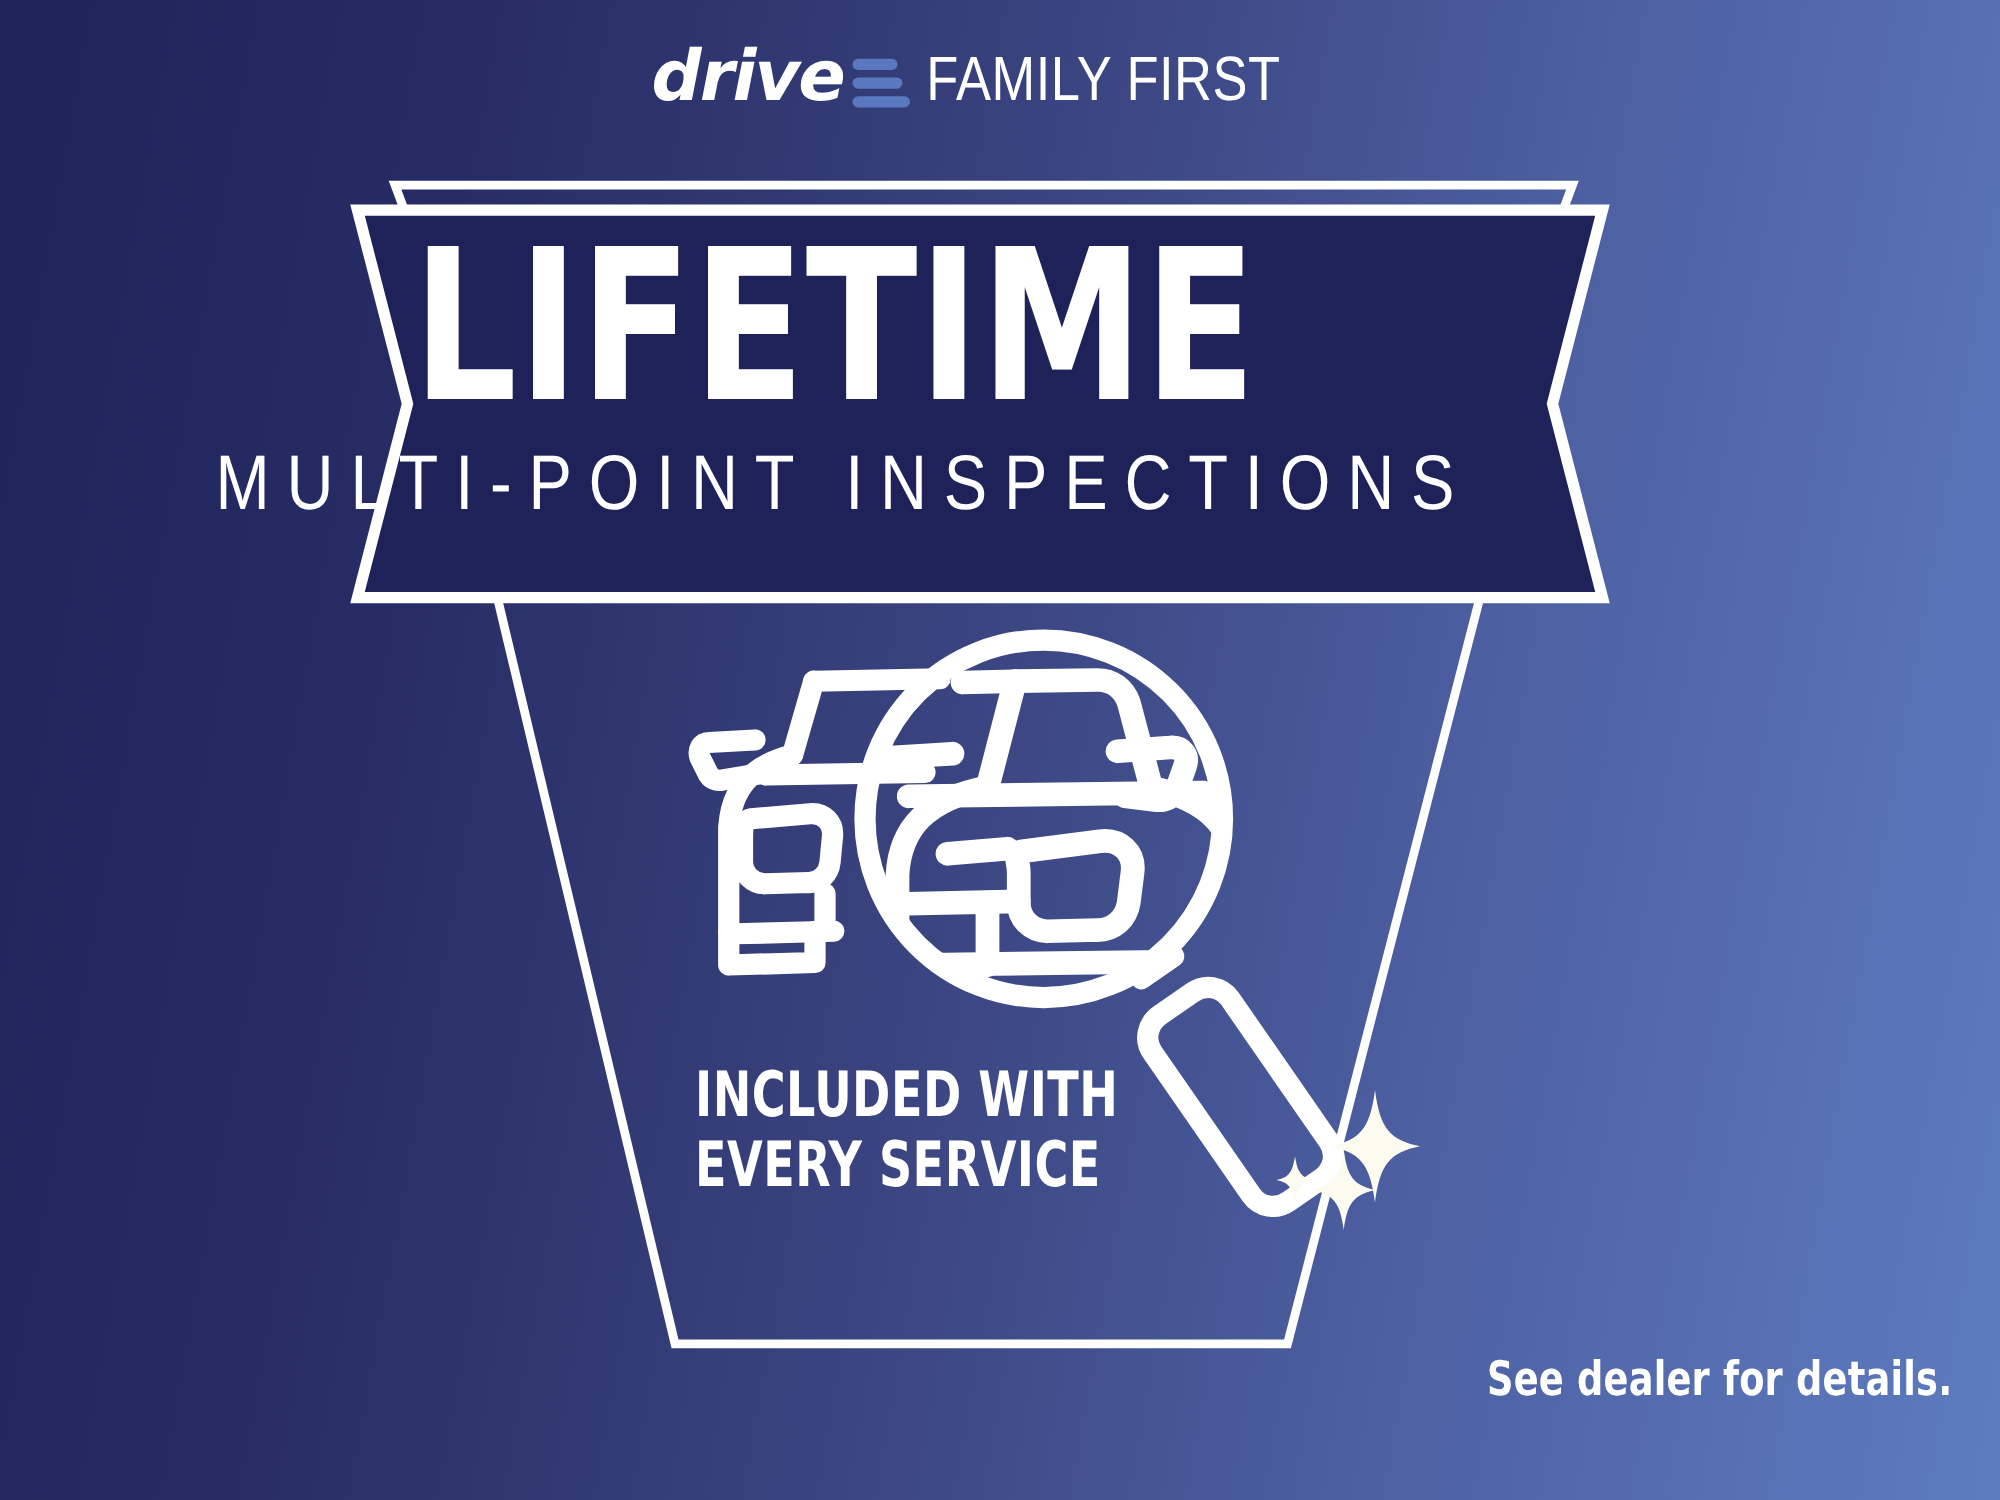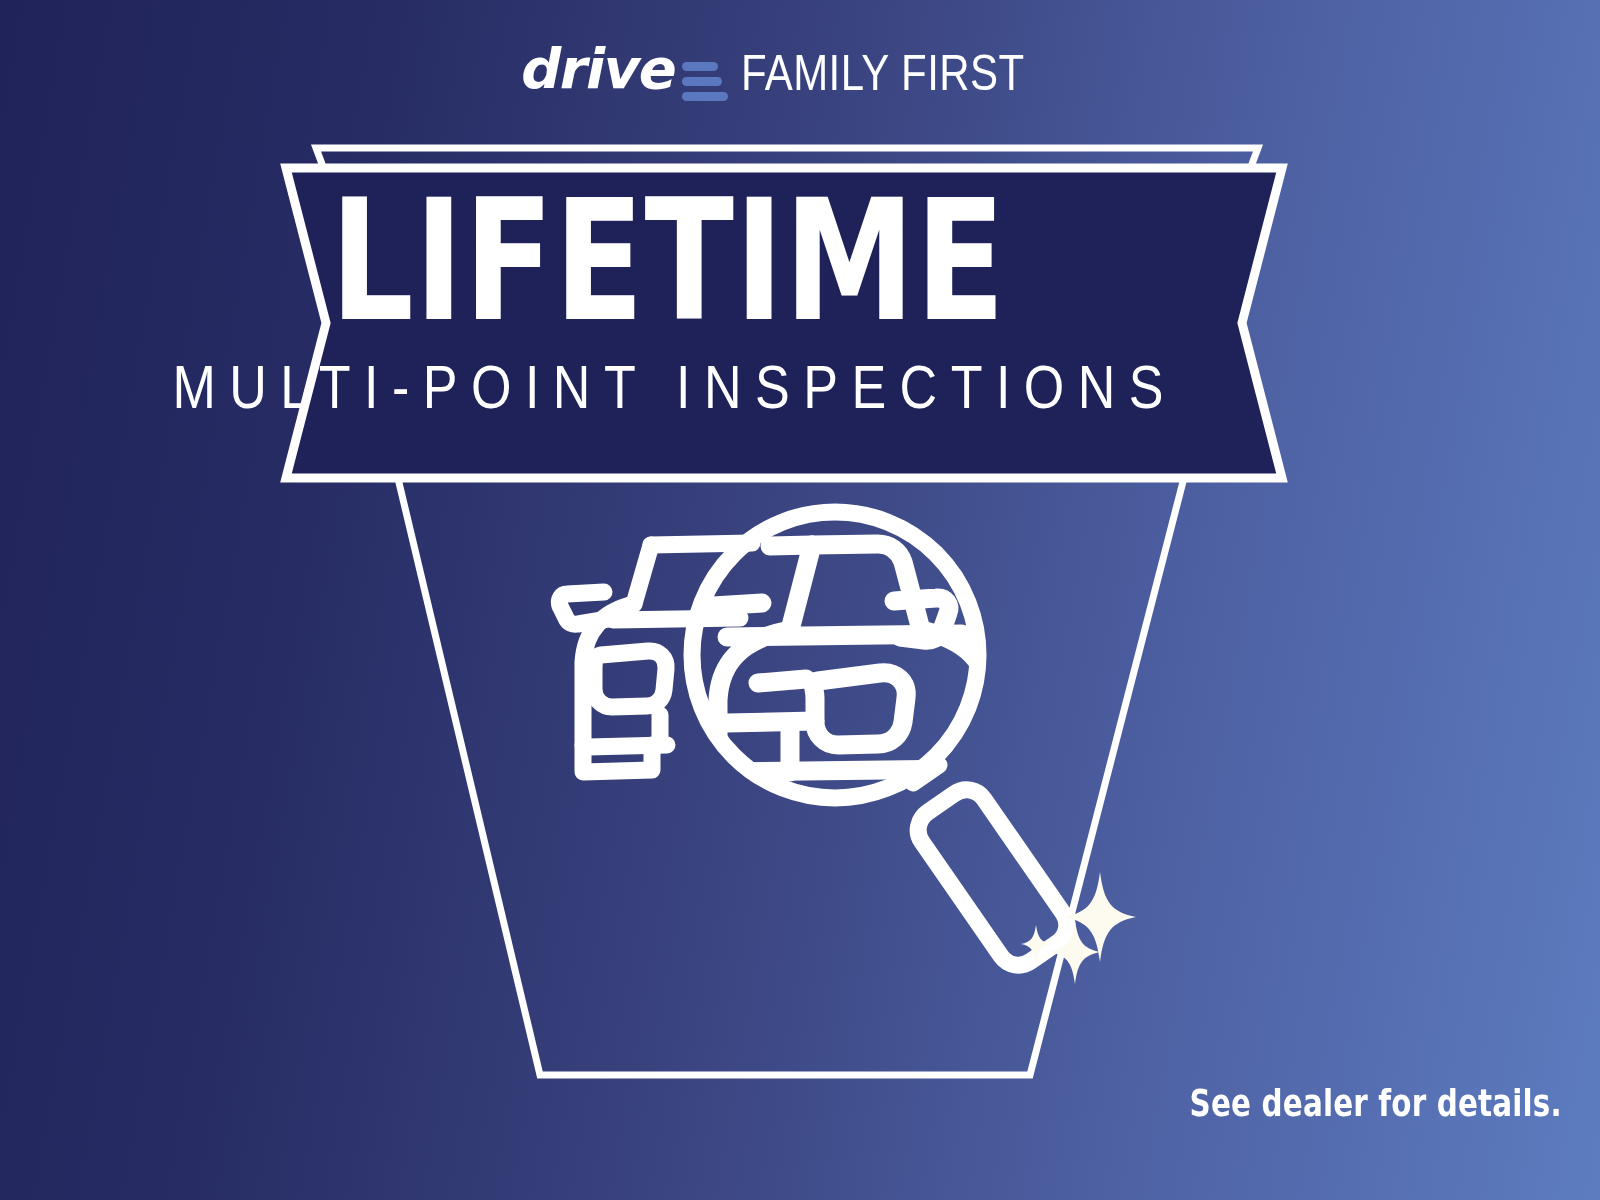--- a/index.html
+++ b/index.html
@@ -23,21 +23,21 @@
   }
 
   
   #brand {
     position: absolute;
     top: 28px;
     left: 0;
     width: 1600px;
     height: 70px;
     display: flex;
-    align-items: flex-end;
+    align-items: center;
     justify-content: center;
     gap: 0px;
   }
   #brand-drive {
     font-family: "DejaVu Sans", sans-serif;
     font-style: italic;
     font-weight: bold;
     font-size: 56px;
     color: #ffffff;
     letter-spacing: -1.5px;
@@ -272,16 +272,20 @@
                C 1031 942 1034 938 1036 925 Z"></path>
     </g>
 
   </svg>
 
   <div id="headline">
     <div id="headline-main">LIFETIME</div>
     <div id="headline-sub">MULTI-POINT INSPECTIONS</div>
   </div>
 
+  <div id="caption">
+    <div>INCLUDED WITH</div>
+    <div>EVERY SERVICE</div>
+  </div>
 
   <div id="disclaimer">See dealer for details.</div>
 
 </div>
 
 </body></html>

